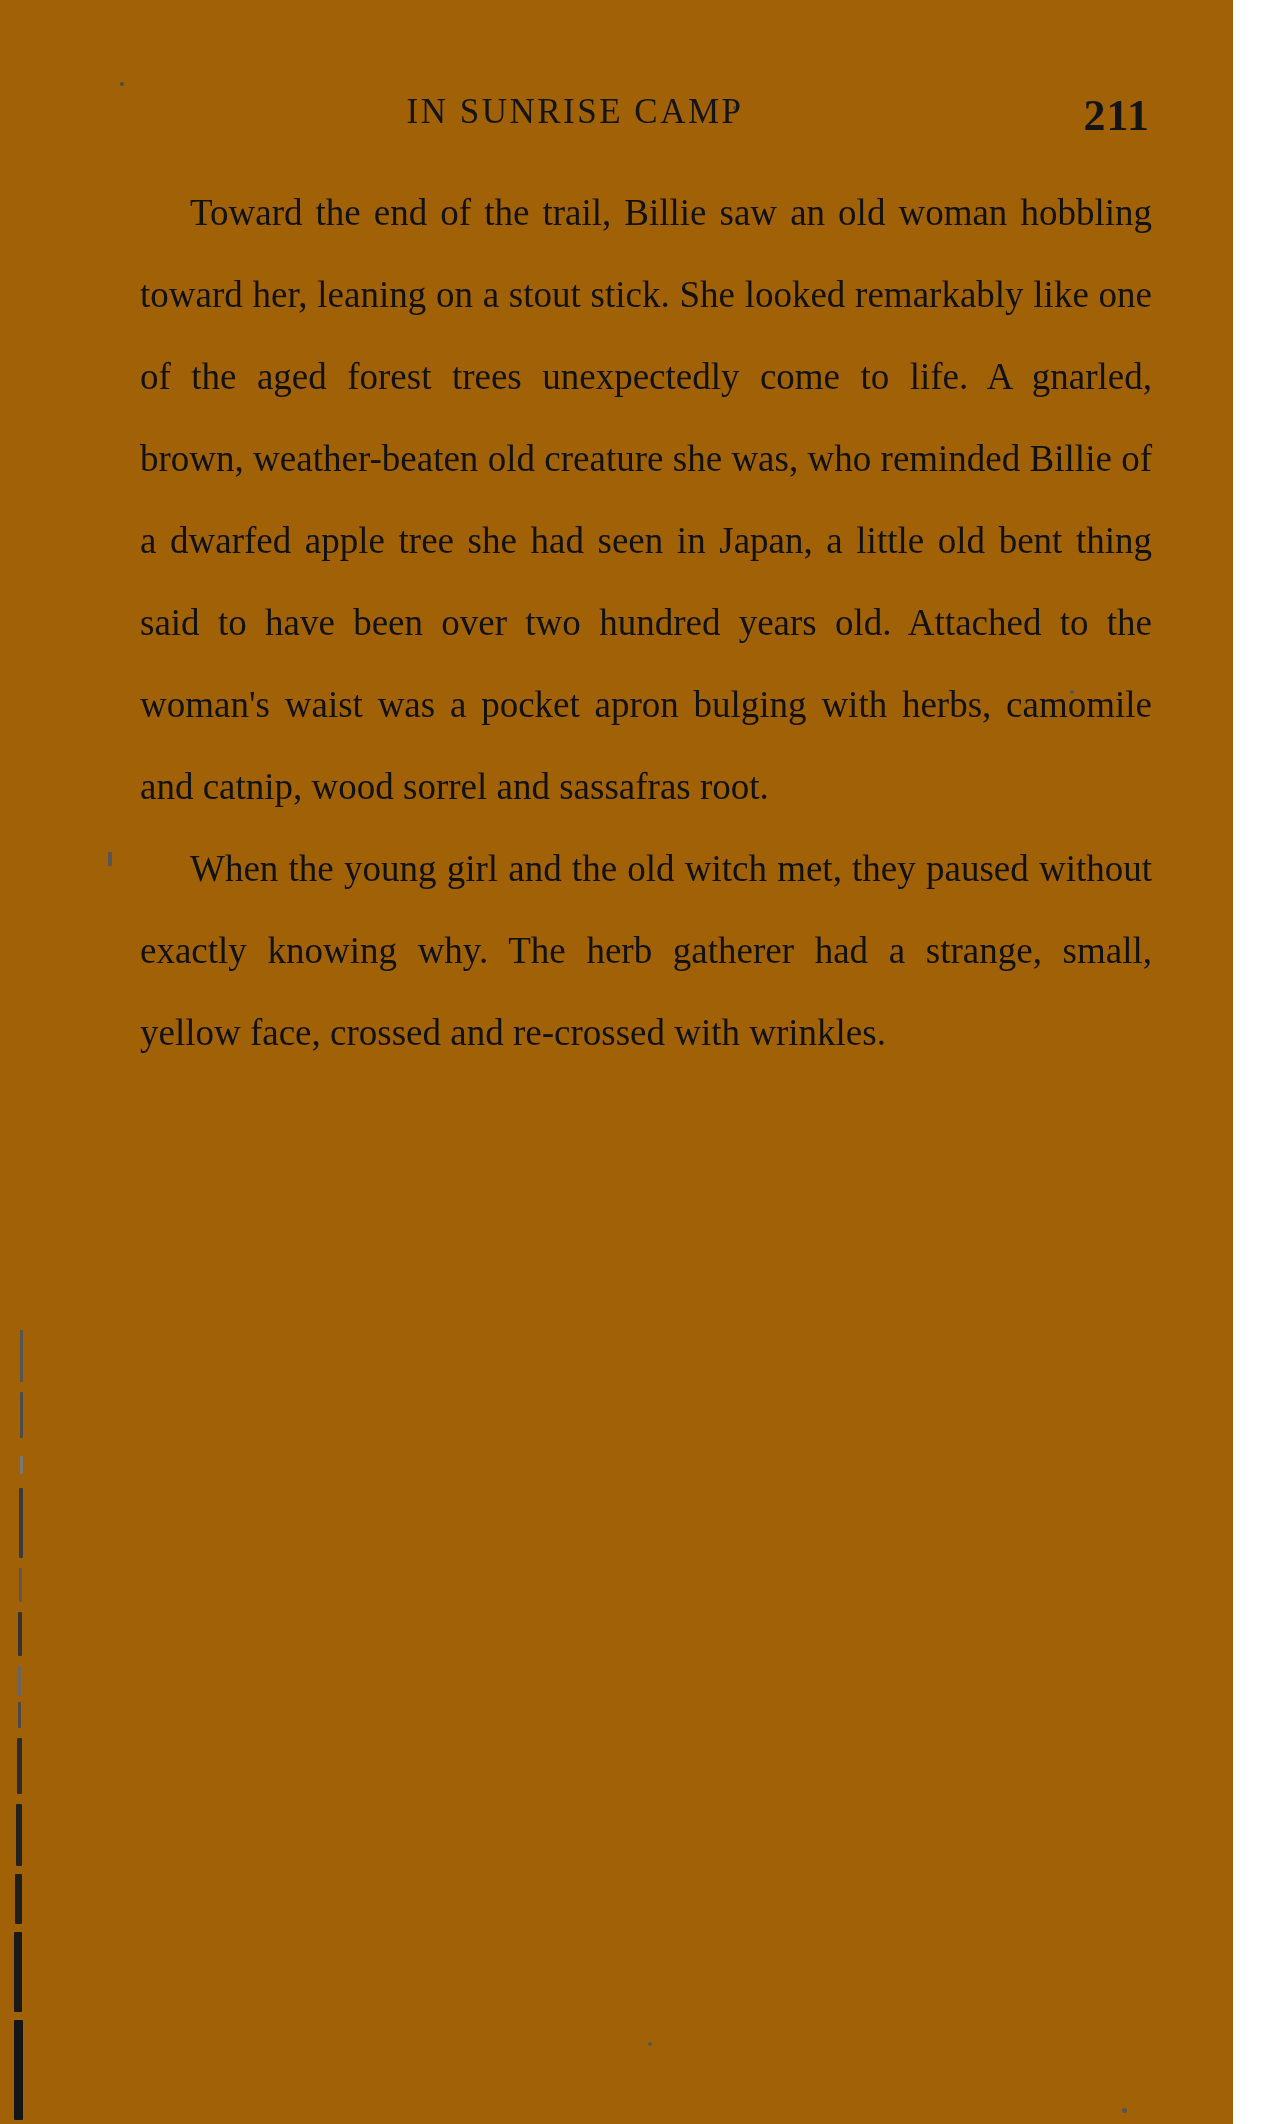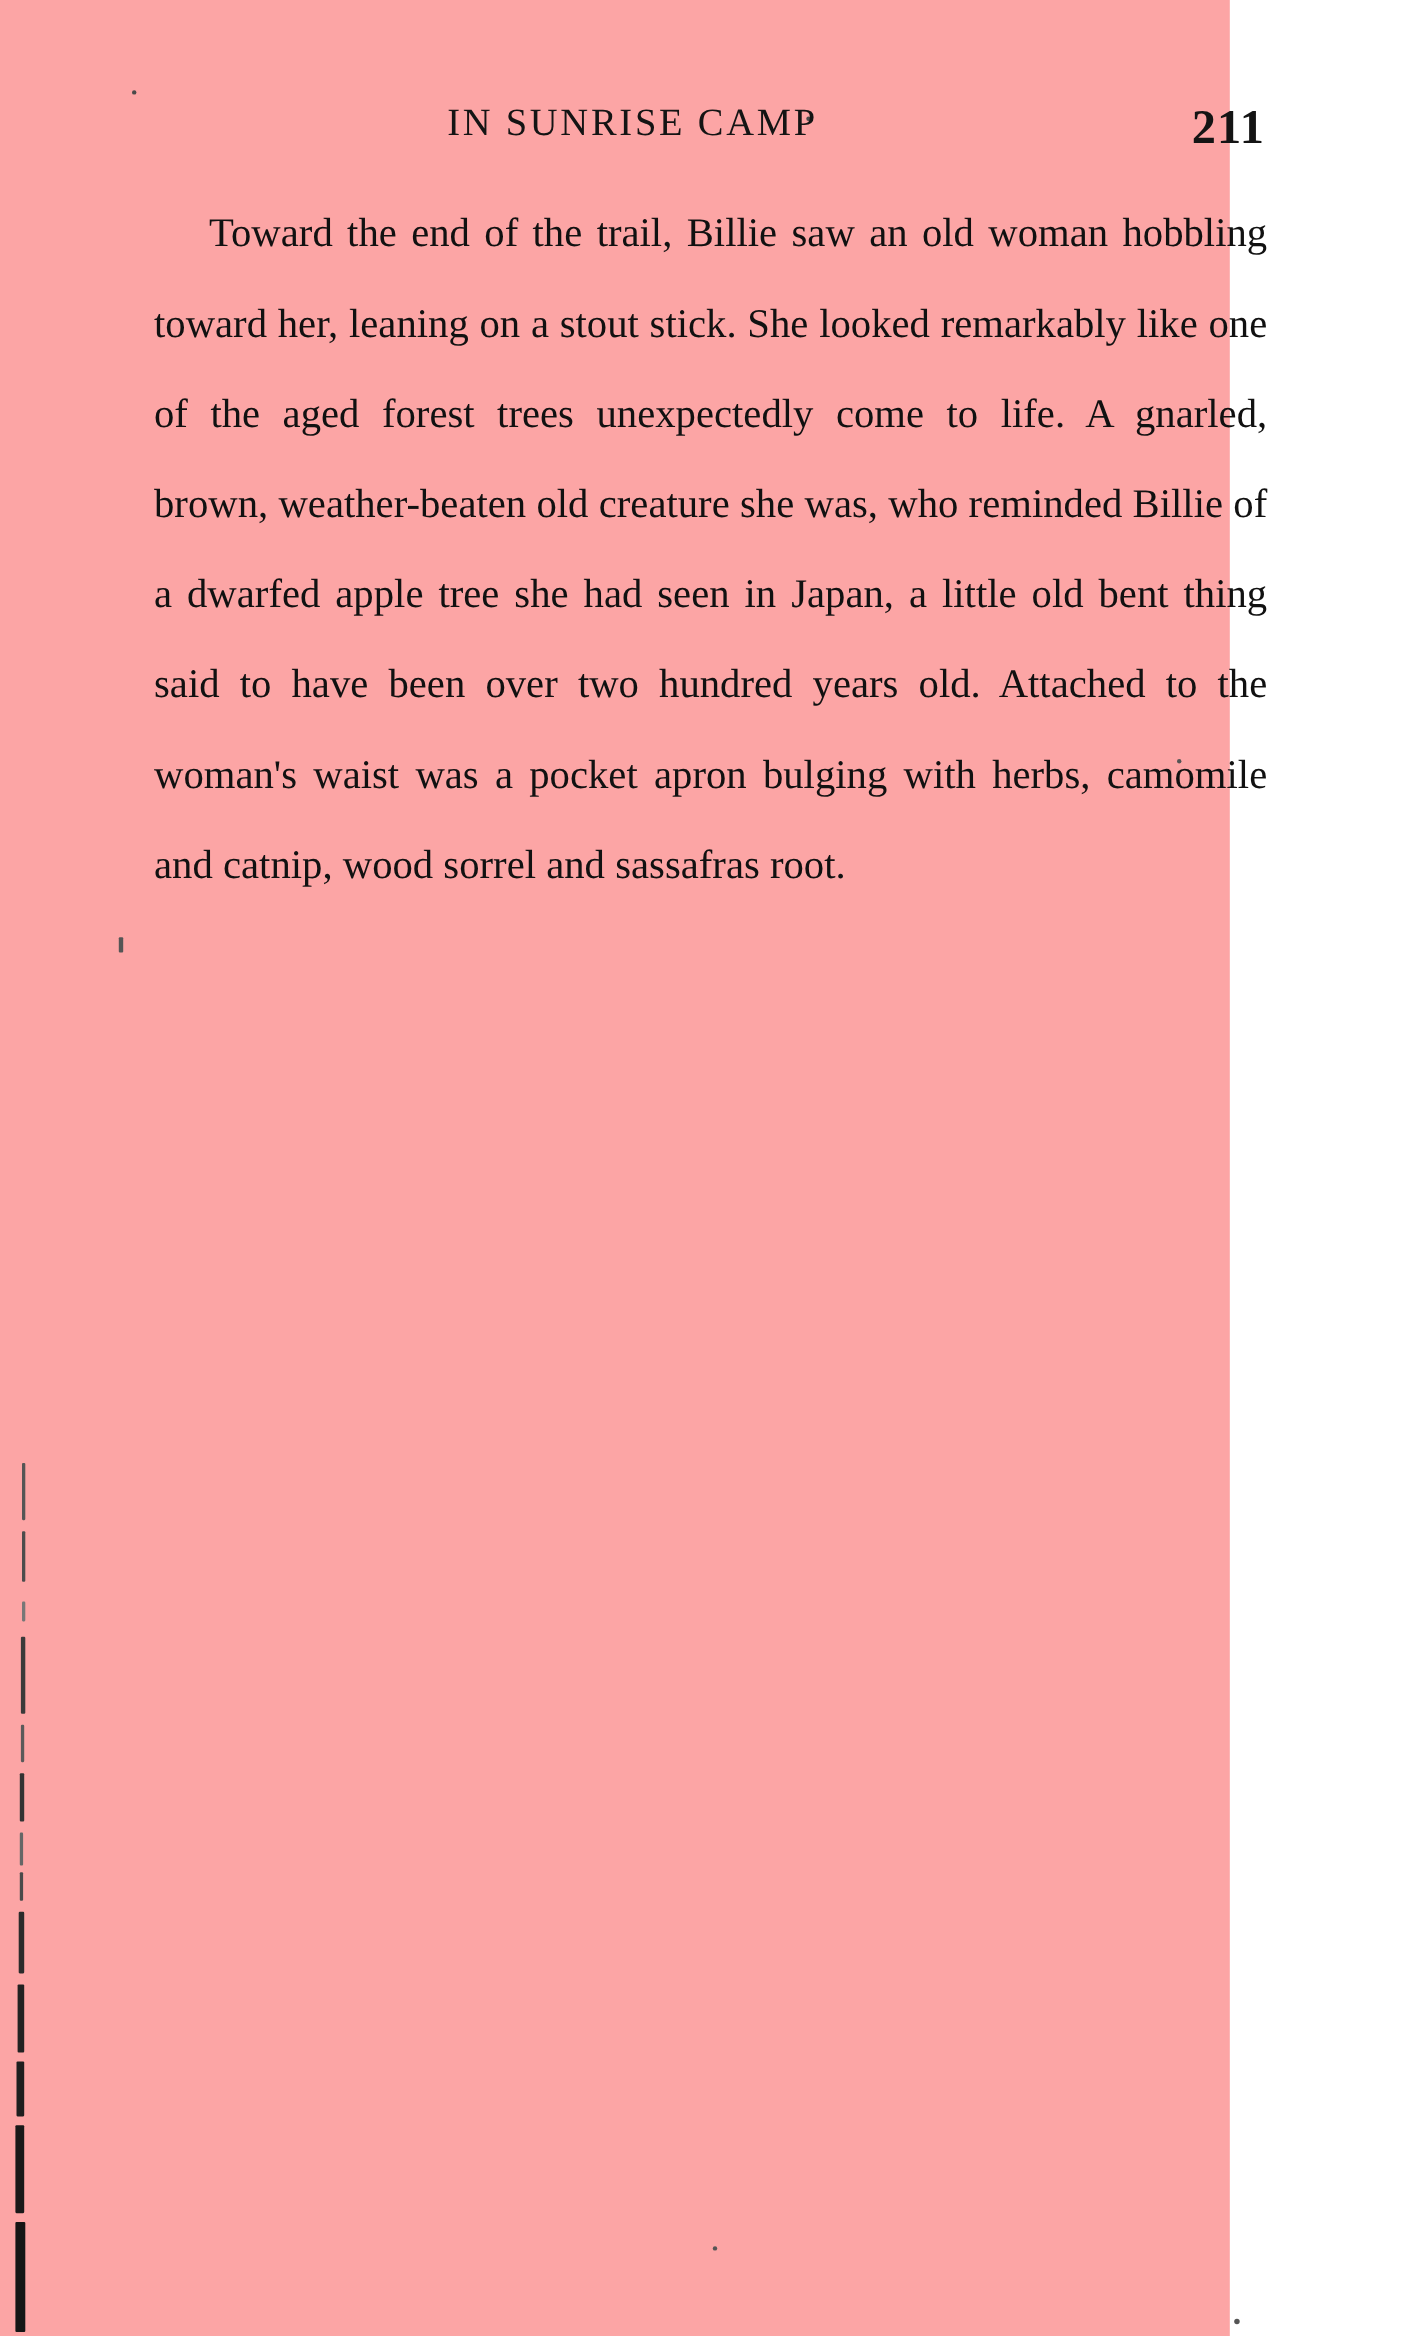--- a/index.html
+++ b/index.html
@@ -13,23 +13,23 @@
     position: relative;
     overflow: hidden;
     font-family: "Liberation Serif", serif;
     color: #141414;
   }
 
   .page {
     position: absolute;
     top: 0;
     left: 0;
-    width: 1118px;
+    width: 1233px;
     height: 2124px;
-    background: #fca5a5;
+    background: #a16207;
     font-family: Liberation Serif, serif;
   }
 
   
   .header {
     position: absolute;
     top: 92px;
     left: 140px;
     width: 1010px;
     height: 46px;
@@ -124,20 +124,21 @@
 
   <div class="header">
     <div class="header-dot" style="left:-20px; top:-10px;"></div>
     <div class="header-dot" style="left:593px; top:14px;"></div>
     <div class="header-title">IN SUNRISE CAMP</div>
     <div class="header-folio">211</div>
   </div>
 
   <div class="textblock">
     <p class="para">Toward the end of the trail, Billie saw an old woman hobbling toward her, leaning on a stout stick.  She looked remarkably like one of the aged forest trees unexpectedly come to life.  A gnarled, brown, weather-beaten old creature she was, who reminded Billie of a dwarfed apple tree she had seen in Japan, a little old bent thing said to have been over two hundred years old.  Attached to the woman's waist was a pocket apron bulging with herbs, camomile and catnip, wood sorrel and sassafras root.</p>
+    <p class="para">When the young girl and the old witch met, they paused without exactly knowing why.  The herb gatherer had a strange, small, yellow face, crossed and re-crossed with wrinkles.</p>
   </div>
 
   <div class="scan-edge">
     <i></i>
       <i></i>
       <i></i>
       <i></i>
       <i></i>
       <i></i>
       <i></i>

